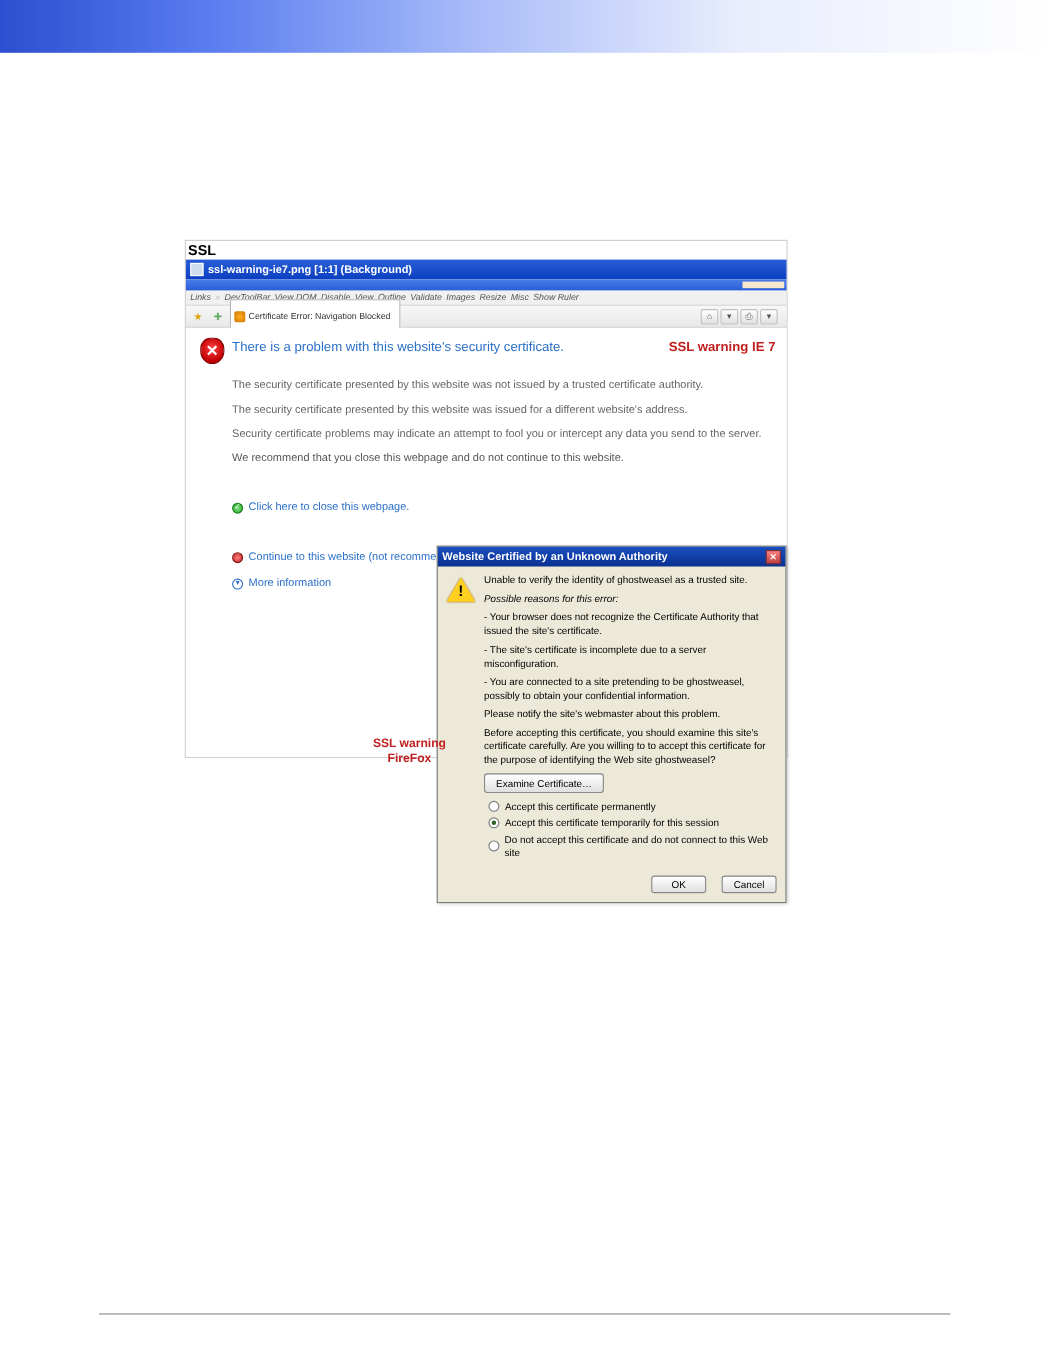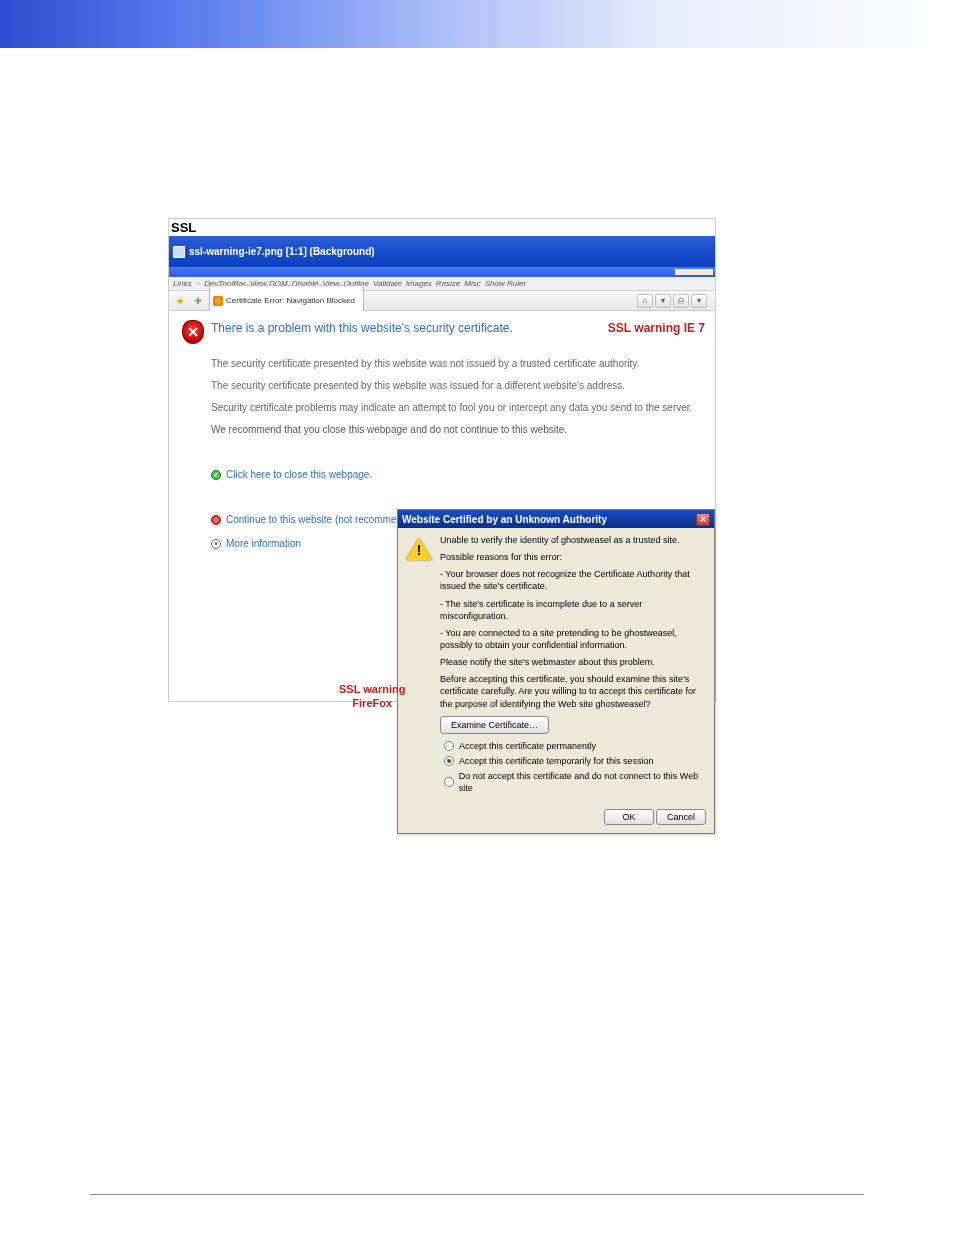--- a/index.html
+++ b/index.html
@@ -25,21 +25,21 @@
     position: relative;
   }
   .ssl-label {
     font-size: 13px;
     font-weight: bold;
     color: #000;
     padding: 1px 2px;
   }
   
   .editor-titlebar {
-    height: 31px;
+    height: 18px;
     background: linear-gradient(to bottom, #2a5ed8, #0a3fc0);
     display: flex;
     align-items: center;
     padding: 0 4px;
     gap: 4px;
   }
   .editor-icon {
     width: 12px; height: 12px;
     background: #cde; border: 1px solid #fff;
   }
@@ -236,21 +236,21 @@
     border-right: 13px solid transparent;
     border-bottom: 22px solid #ffd020;
     filter: drop-shadow(0 0 1px #a06000);
   }
   .ff-warn-icon .bang {
     position:absolute; left:0; top:4px; width:26px; text-align:center;
     font-size:14px; font-weight:bold; color:#000;
   }
   .ff-text { flex:1; line-height:1.35; }
   .ff-text p { margin-bottom:5px; }
-  .ff-text .bold { font-weight:bold; }
+  .ff-text .bold { font-weight:bold;font-style:italic; }
   .ff-examine {
     margin-top:6px; margin-bottom:6px;
   }
   .win-btn {
     display:inline-block;
     padding: 2px 10px;
     font-size: 9px;
     background: linear-gradient(to bottom,#fff,#e0e0e0);
     border: 1px solid #888;
     border-radius: 3px;
@@ -265,21 +265,21 @@
   .radio-dot {
     width:10px; height:10px; border-radius:50%;
     border:1px solid #7a7a7a; background:#fff;
     display:flex; align-items:center; justify-content:center;
   }
   .radio-dot.selected::after {
     content:""; width:4px; height:4px; border-radius:50%;
     background:#2a6020;
   }
   .ff-buttons {
-    display:flex; justify-content:flex-end; gap:2px;
+    display:flex; justify-content:flex-end; gap:14px;
     padding:6px 8px 8px;
   }
   .ff-buttons .win-btn { min-width:50px; text-align:center; }
   .ssl-ff-label {
     position:absolute;
     left: 170px;
     top: 372px;
     font-size: 11px;
     font-weight: bold;
     color: #c02020;

